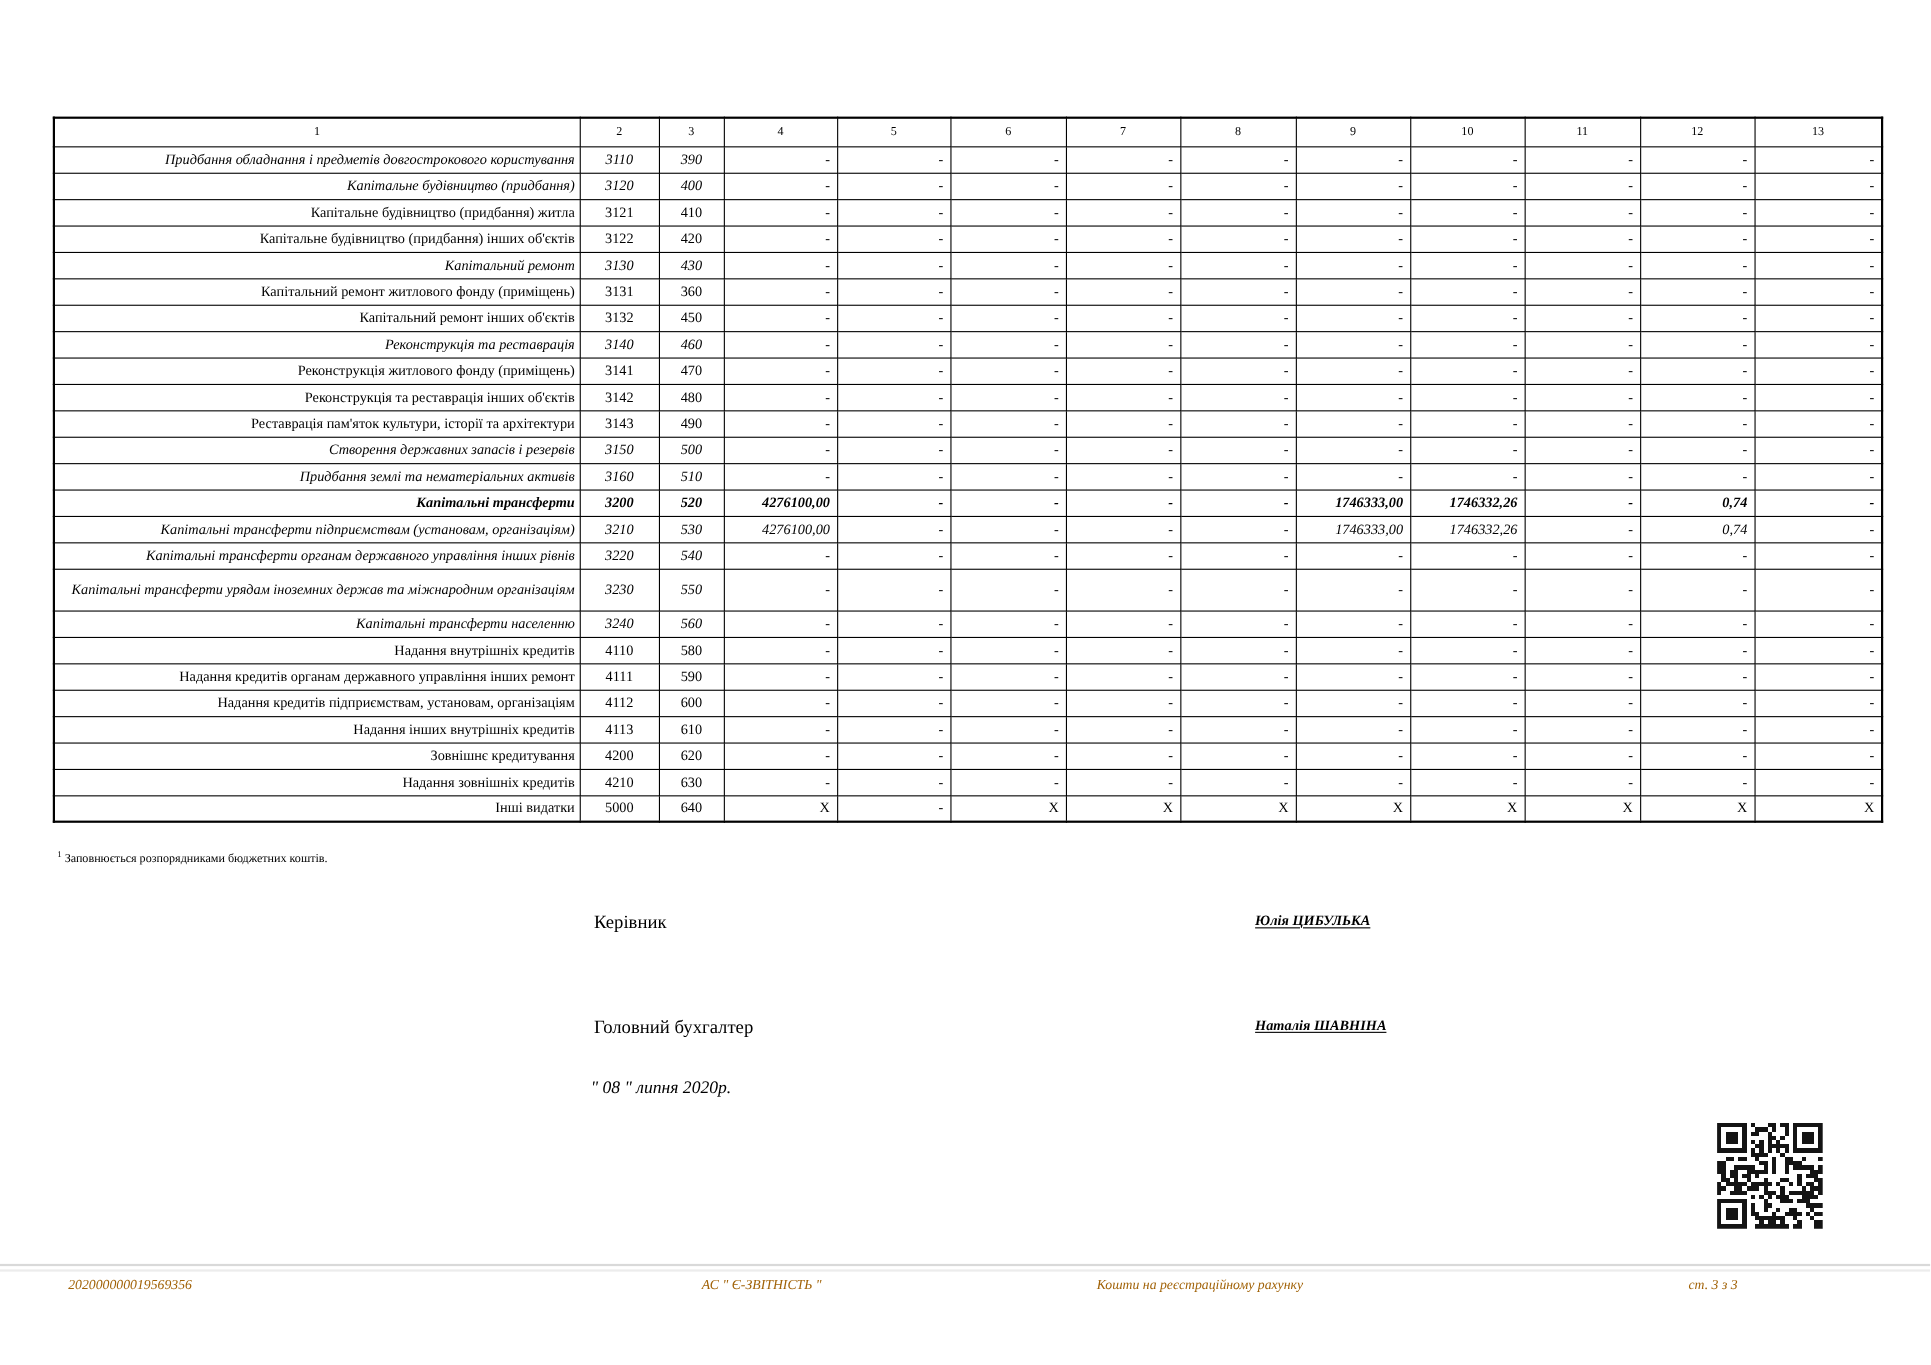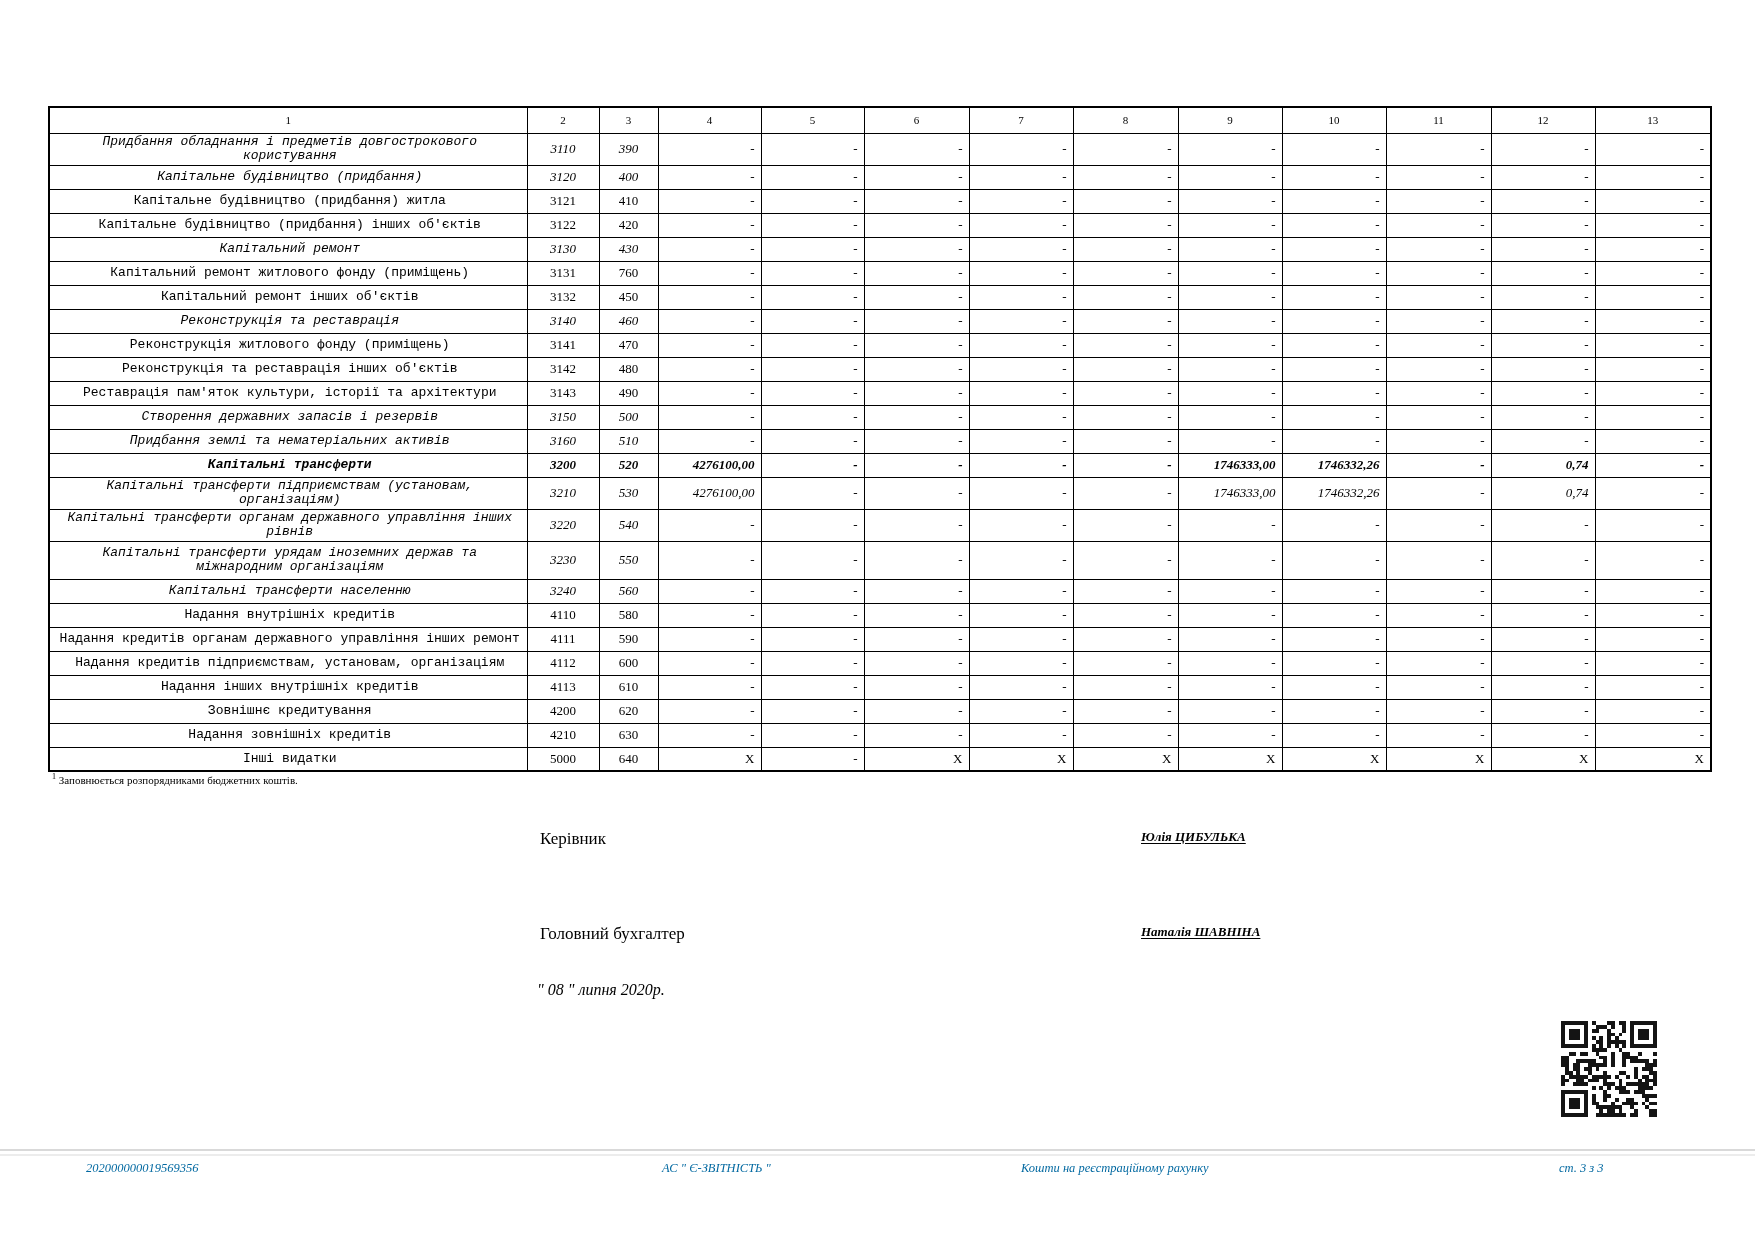--- a/index.html
+++ b/index.html
@@ -14,21 +14,21 @@
   
   table.report {
     position:absolute; left:48px; top:106px; width:1662px;
     border-collapse:collapse; table-layout:fixed;
     border:2px solid #000;
   }
   table.report td { border:1px solid #000; vertical-align:middle; line-height:1.12; overflow:hidden; }
   table.report thead td { height:26px; text-align:center; font-size:11px; }
   table.report tbody td { height:24px; font-size:13px; }
   table.report tbody tr.tall td { height:38px;margin-top:12px; }
-  td.c-name { text-align:center; padding:1px 4px 1px 7px; font-size:13.5px;font-family:Liberation Mono, monospace; }
+  td.c-name { text-align:right; padding:1px 4px 1px 7px; font-size:13.5px; }
   td.c-code { text-align:center; }
   td.c-val  { text-align:right; padding-right:6px; }
   tr.r-italic { font-style:italic; }
   tr.r-bold-italic { font-style:italic; font-weight:bold; }
 
   
   .footnote { position:absolute; left:52px; top:772px; font-size:11px; }
   .footnote sup { font-size:8px; vertical-align:super; }
 
   
@@ -41,21 +41,21 @@
   .role-1 { top:829px; } .name-1 { top:829px; }
   .role-2 { top:924px; } .name-2 { top:924px; }
   .date-line { position:absolute; left:537px; top:981px; font-size:16px; font-style:italic; }
 
   
   .qr { position:absolute; left:1561px; top:1021px; width:96px; height:96px; }
 
   
   .footer-rule-a { position:absolute; left:0; top:1149px; width:1755px; height:2px; background:#d9d9d9; }
   .footer-rule-b { position:absolute; left:0; top:1154px; width:1755px; height:2px; background:#ececec; }
-  .footer-item { position:absolute; top:1161px; font-size:12.5px; font-style:italic; color:#0369a1;margin-left:24px; }
+  .footer-item { position:absolute; top:1161px; font-size:12.5px; font-style:italic; color:#a16207; }
   .f-doc    { left:62px; }
   .f-system { left:638px; }
   .f-report { left:997px; }
   .f-page   { left:1535px; }
 </style>
 </head>
 <body>
 
 <div class="page">
 
@@ -164,21 +164,21 @@
           <td class="c-val">-</td>
           <td class="c-val">-</td>
           <td class="c-val">-</td>
           <td class="c-val">-</td>
           <td class="c-val">-</td>
           <td class="c-val">-</td>
         </tr>
         <tr class="r-normal">
           <td class="c-name">Капітальний ремонт житлового фонду (приміщень)</td>
           <td class="c-code">3131</td>
-          <td class="c-code">760</td>
+          <td class="c-code">360</td>
           <td class="c-val">-</td>
           <td class="c-val">-</td>
           <td class="c-val">-</td>
           <td class="c-val">-</td>
           <td class="c-val">-</td>
           <td class="c-val">-</td>
           <td class="c-val">-</td>
           <td class="c-val">-</td>
           <td class="c-val">-</td>
           <td class="c-val">-</td>

